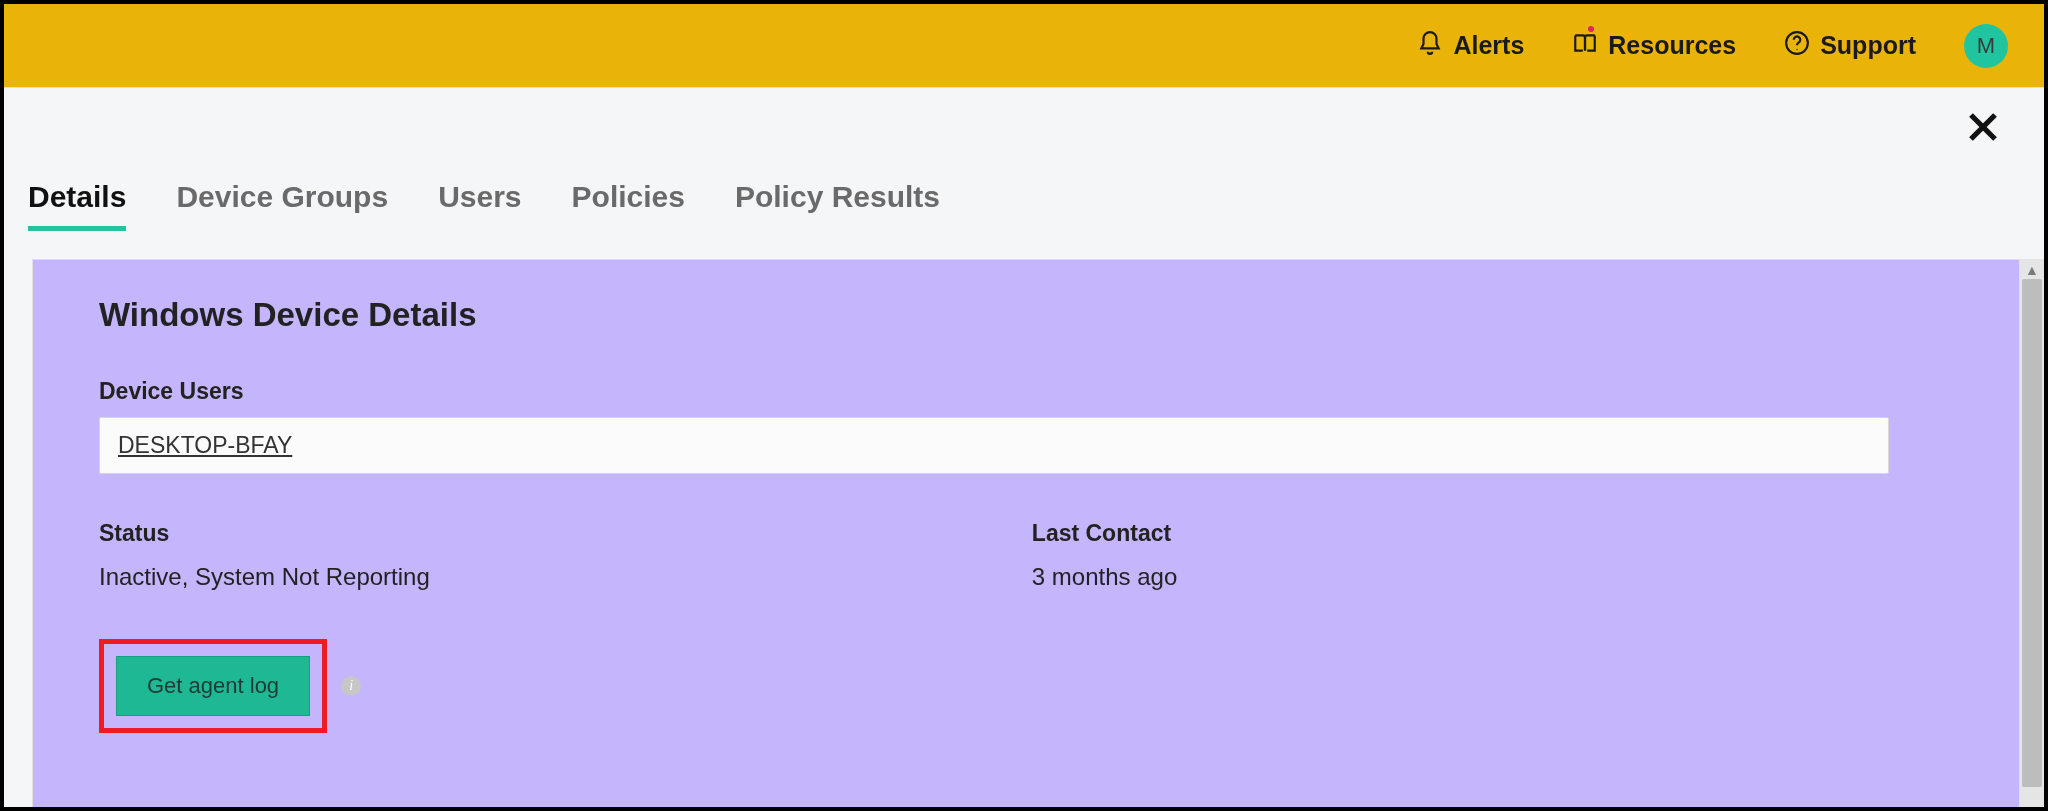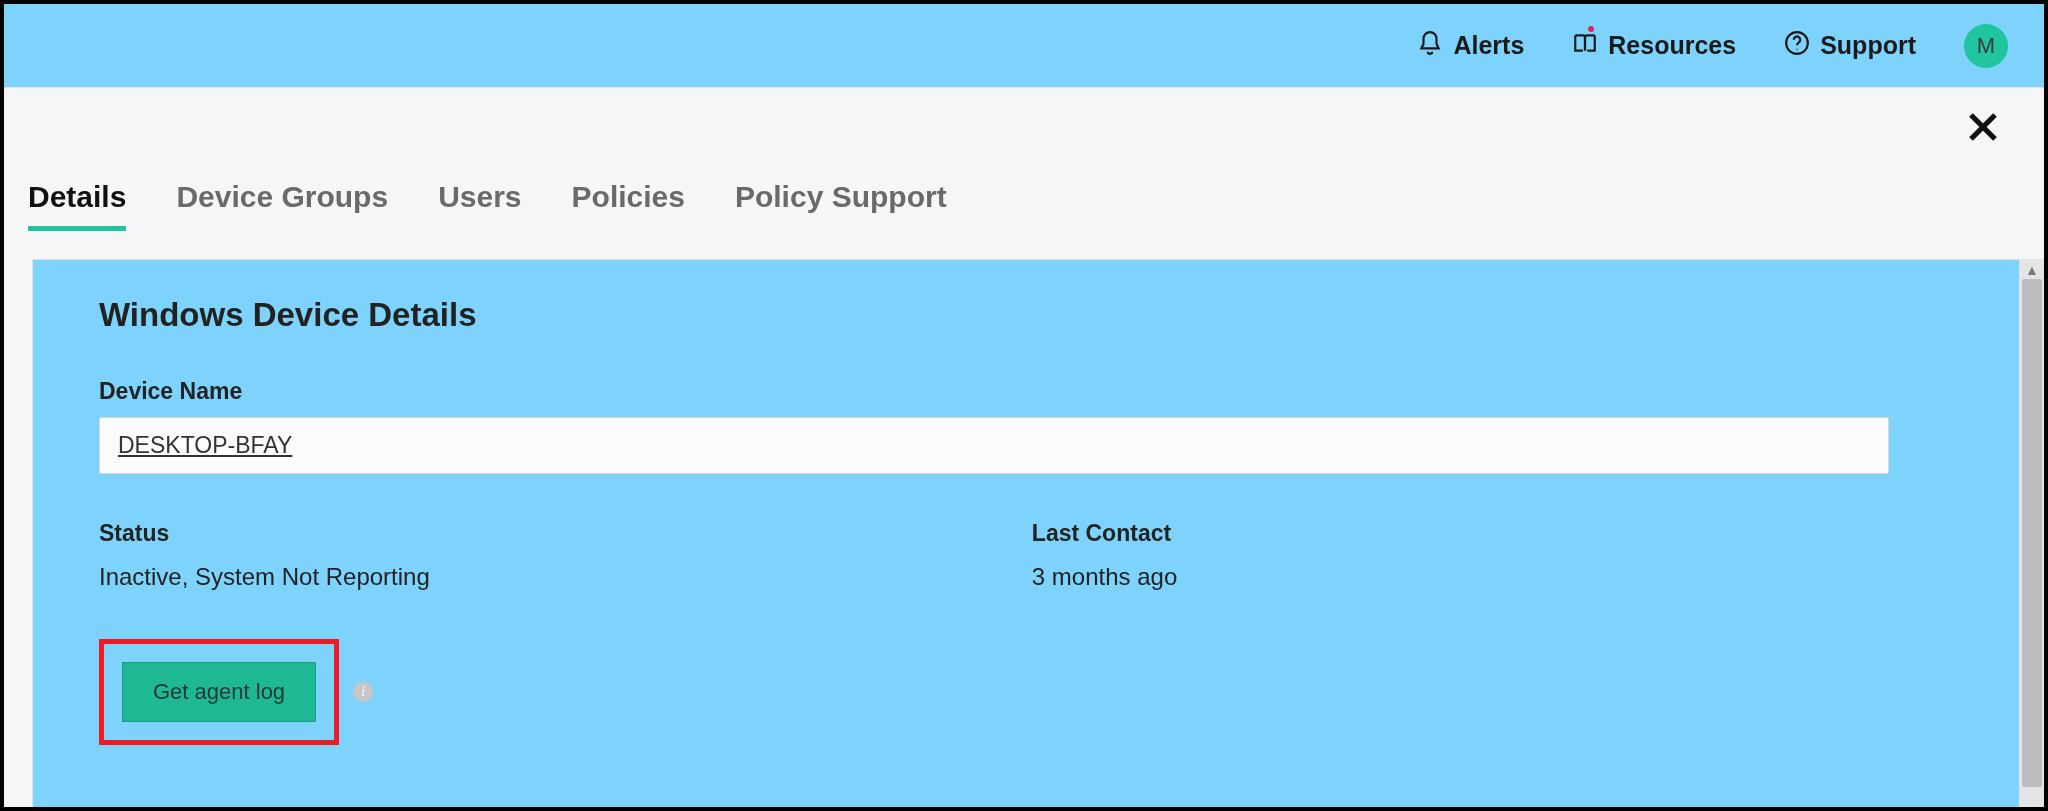--- a/index.html
+++ b/index.html
@@ -24,21 +24,21 @@
 
   
   .topbar {
     height: 84px;
     border-bottom: 1px solid #e1e1e1;
     display: flex;
     align-items: center;
     justify-content: flex-end;
     padding: 0 36px 0 0;
     gap: 48px;
-    background: #7dd3fc;
+    background: #eab308;
     flex: 0 0 auto;
   }
   .topbar .item {
     display: flex;
     align-items: center;
     gap: 10px;
     font-size: 25px;
     font-weight: 600;
     color: #1a1a1a;
     cursor: pointer;
@@ -114,21 +114,21 @@
   
   .scroll-row {
     flex: 1 1 auto;
     display: flex;
     padding: 28px 0 0 28px;
     min-height: 0;
   }
 
   .card {
     flex: 1 1 auto;
-    background: #7dd3fc;
+    background: #c4b5fd;
     border: 1px solid #e1e1e1;
     border-bottom: none;
     padding: 30px 66px 40px 66px;
     overflow: hidden;
   }
   .card-title {
     font-size: 33px;
     font-weight: 700;
     color: #222;
     margin: 6px 0 44px 0;
@@ -164,21 +164,21 @@
     font-weight: 400;
   }
 
   .action-row {
     display: flex;
     align-items: center;
     gap: 14px;
   }
   .highlight-box {
     border: 5px solid #ee1b22;
-    padding: 18px;
+    padding: 12px;
     display: inline-block;
   }
   .agent-btn {
     background: #1fb894;
     color: #1e3a34;
     border: 1px solid #17a080;
     padding: 16px 30px;
     font-size: 22px;
     font-weight: 400;
     cursor: pointer;
@@ -277,28 +277,28 @@
             </svg>
         </span>
       </div>
     </div>
 
     <div class="tabs" id="tabs-container">
         <div class="tab active">Details</div>
         <div class="tab">Device Groups</div>
         <div class="tab">Users</div>
         <div class="tab">Policies</div>
-        <div class="tab">Policy Support</div>
+        <div class="tab">Policy Results</div>
       </div>
 
     <div class="scroll-row">
       <div class="card">
         <div class="card-title">Windows Device Details</div>
 
-        <div class="field-label">Device Name</div>
+        <div class="field-label">Device Users</div>
         <input class="text-input" type="text" value="DESKTOP-BFAY" style="">
 
         <div class="two-col">
           <div class="col">
             <div class="field-label">Status</div>
             <div class="field-value">Inactive, System Not Reporting</div>
           </div>
           <div class="col">
             <div class="field-label">Last Contact</div>
             <div class="field-value">3 months ago</div>

